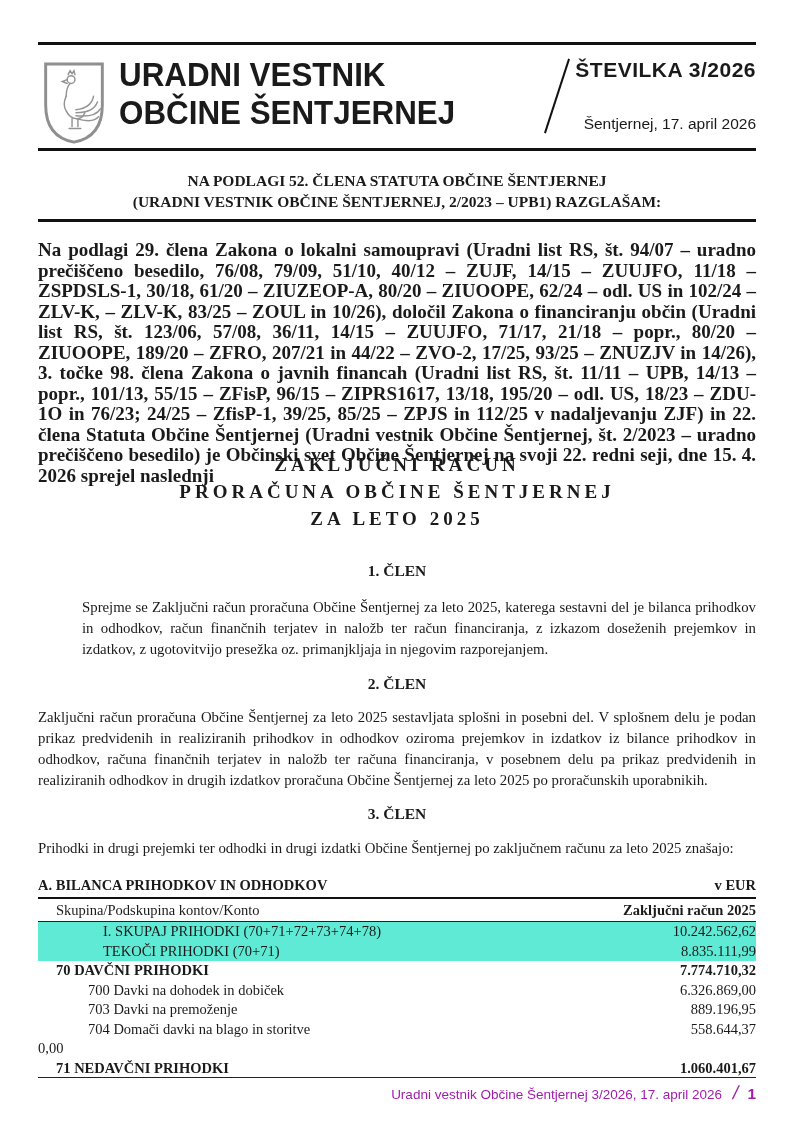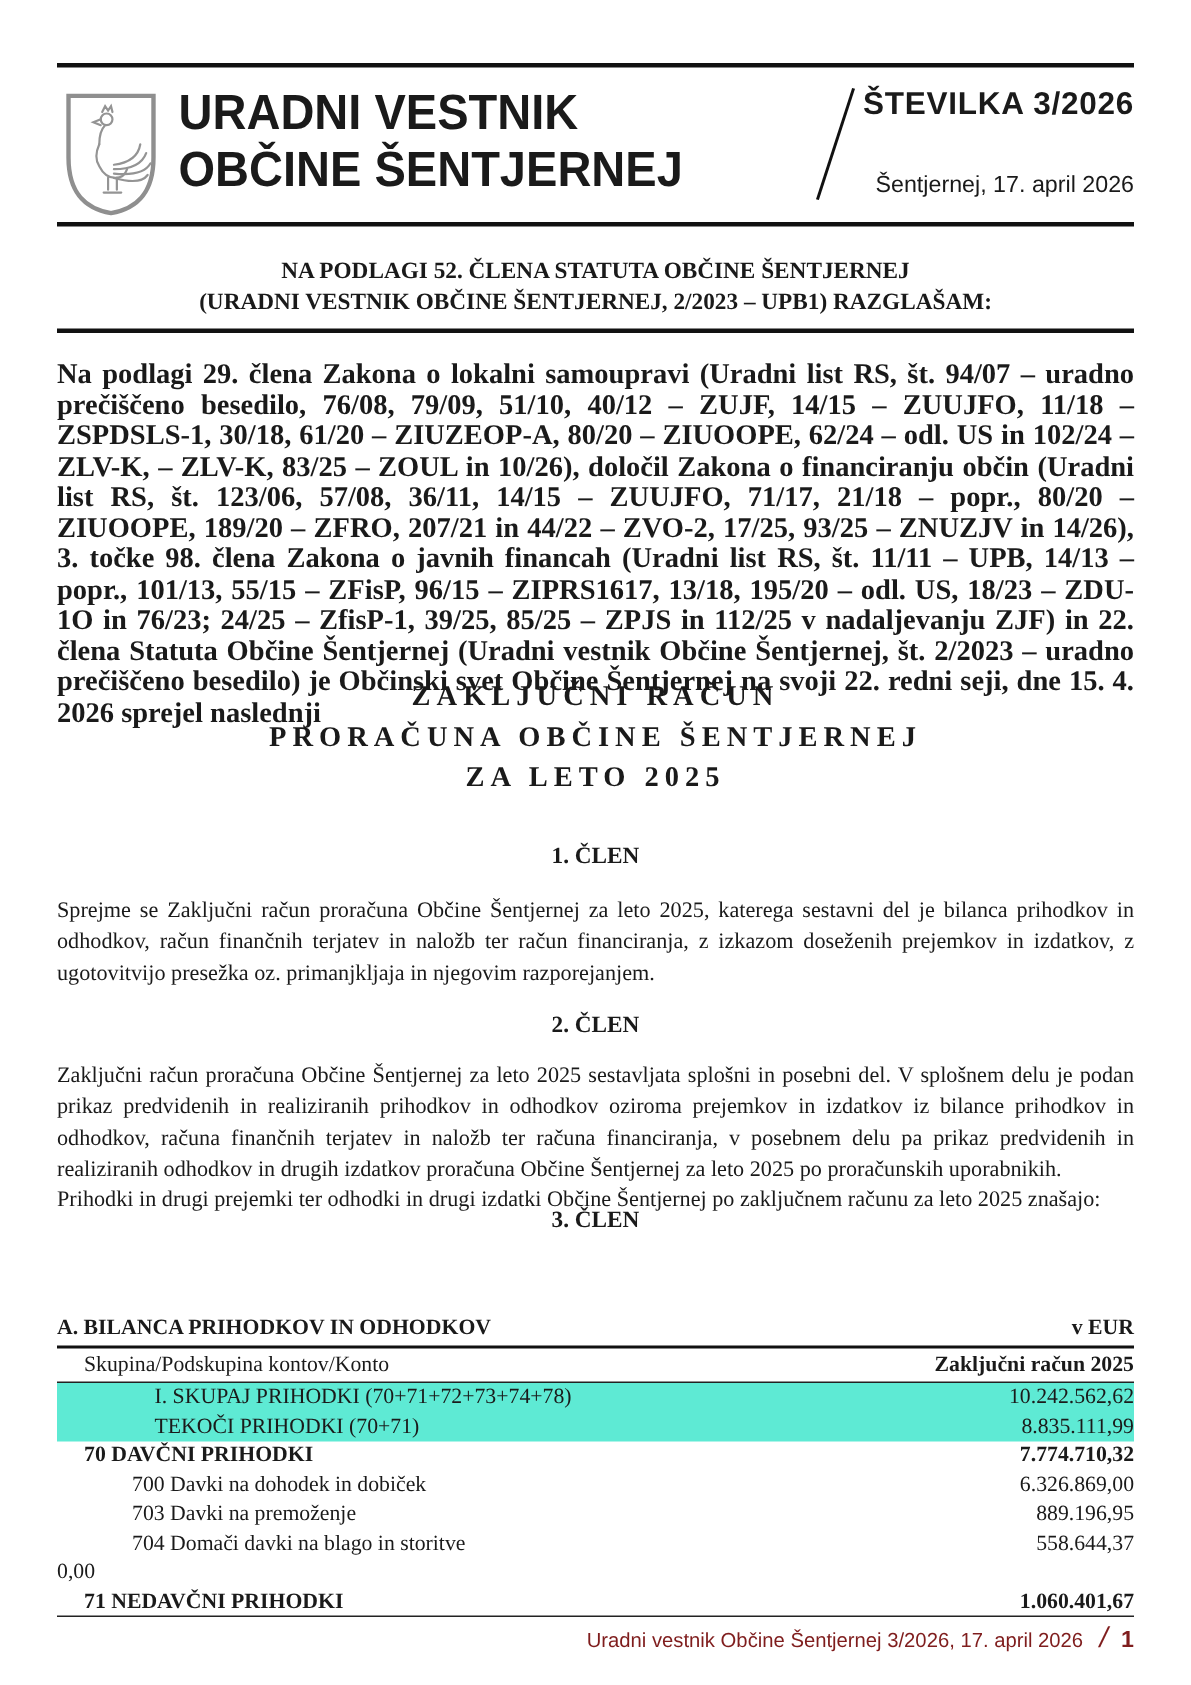--- a/index.html
+++ b/index.html
@@ -49,40 +49,40 @@
     font-weight:bold;font-size:19px;line-height:27px;letter-spacing:4px;
   }
   
   .art-head{
     left:38px;right:38px;text-align:center;font-weight:bold;font-size:15.5px;
   }
   .art-head.a1{top:562px;} .art-head.a2{top:675px;} .art-head.a3{top:805px;}
   .art-body{
     left:38px;right:38px;text-align:justify;font-size:14.8px;line-height:21px;margin:0;
   }
-  .art-body.b1{top:597px;} .art-body.b2{top:707px;} .art-body.b3{top:790px;text-align:left;}
+  .art-body.b1{top:597px;margin-left:44px;} .art-body.b2{top:707px;} .art-body.b3{top:838px;text-align:left;}
   
   .table{position:absolute;left:38px;right:38px;top:874px;font-size:14.5px;}
   .t-row{display:flex;justify-content:space-between;align-items:center;height:19.5px;}
   .t-row .c1{white-space:nowrap;}
   .t-row .c2{white-space:nowrap;text-align:right;}
   .t-head{font-weight:bold;border-bottom:2.5px solid #111;height:23px;}
   .t-subhead{border-bottom:1.2px solid #222;height:22px;}
   .t-subhead .c1{padding-left:18px;}
   .t-subhead .c2{font-weight:bold;text-align:right;}
   .t-total{background:#5eead4;font-weight:normal;padding-left:47px;}
   .t-total .c1{padding-left:18px;}
   .t-group{font-weight:bold;}
   .t-group .c1{padding-left:18px;}
   .t-item .c1{padding-left:50px;}
   
   .footer-rule{top:1077px;height:1.2px;background:#222;}
   .footer{
     position:absolute;right:38px;top:1082px;
-    font-family:"Liberation Sans", sans-serif;font-size:13.5px;color:#7f1d1d;
+    font-family:"Liberation Sans", sans-serif;font-size:13.5px;color:#a21caf;
     display:flex;align-items:baseline;
   }
   .footer .f-slash{font-size:19px;margin:0 9px 0 11px;transform:skewX(-12deg);display:inline-block;}
   .footer .f-page{font-weight:bold;font-size:15.5px;}
 </style>
 </head>
 <body>
 
 <div class="rule top-rule"></div>
 

